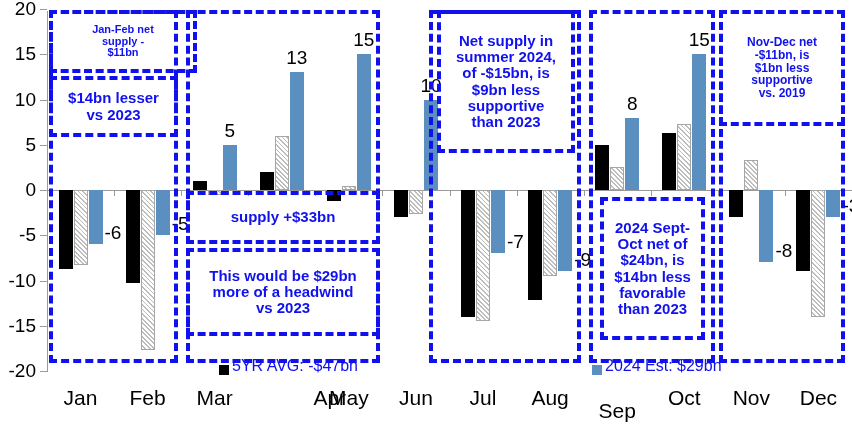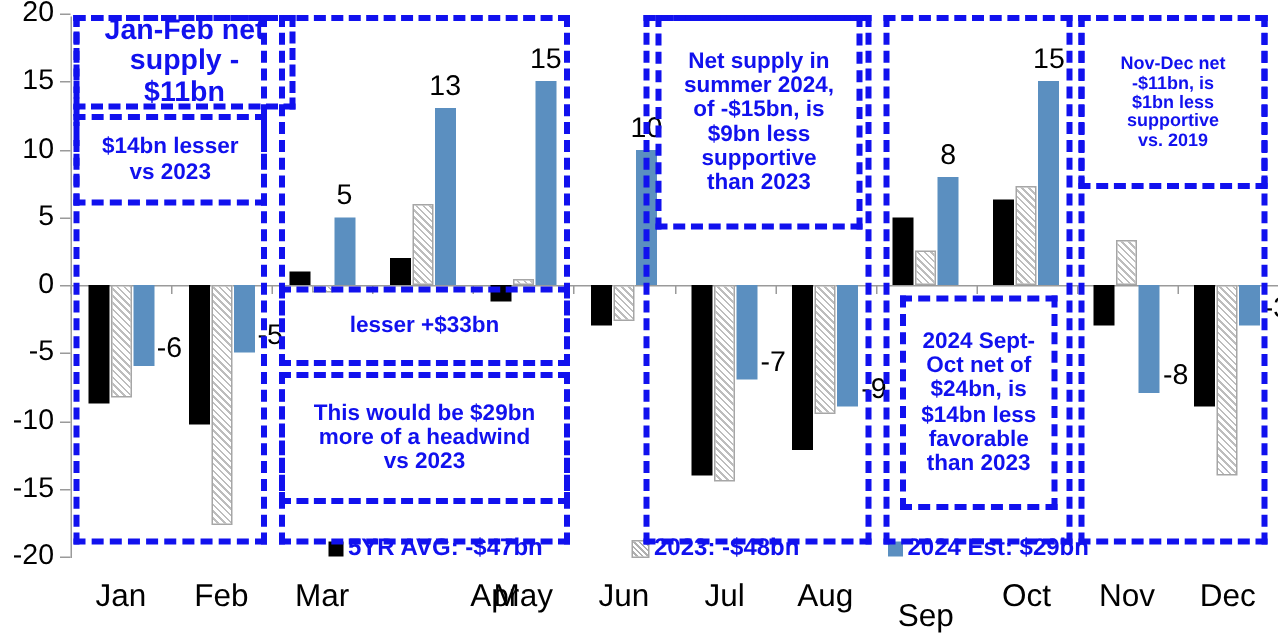--- a/index.html
+++ b/index.html
@@ -66,22 +66,22 @@
     transform:translateX(-50%);
   }
 
   
   .legend{
     position:absolute;
     left:0;top:357px;width:852px;height:24px;
   }
   .legend-item{
     position:absolute;
-    display:flex;align-items:center;
-    font-size:16px;font-weight:bold;color:#1111ee;
+    display:flex;align-items:flex-end;
+    font-size:16px;font-weight:normal;color:#1111ee;
     white-space:nowrap;
   }
   .legend-swatch{
     display:inline-block;width:10px;height:10px;margin-right:3px;flex:none;
   }
   .legend-swatch.black{background:#000;}
   .legend-swatch.blue{background:#5b8fc0;}
   .legend-swatch.hatch{
     border:1px solid #a6a6a6;
     background-color:#fff;
@@ -221,54 +221,50 @@
       <div class="month-label" style="left: 684.292px;">Oct</div>
       <div class="month-label" style="left: 751.375px;">Nov</div>
       <div class="month-label" style="left: 818.458px;">Dec</div>
     </div>
 
   <div class="legend">
     <div class="legend-item" style="left:219px;top:0;">
       <span class="legend-swatch black"></span>
       <span>5YR AVG: -$47bn</span>
     </div>
-    <div class="legend-item" style="left:421px;top:0;">
-      <span class="legend-swatch hatch"></span>
-      <span>2023: -$48bn</span>
-    </div>
     <div class="legend-item" style="left:592px;top:0;">
       <span class="legend-swatch blue"></span>
       <span>2024 Est:    $29bn</span>
     </div>
   </div>
 
   <div class="region-box" style="left:49px;top:10px;width:129px;height:353px;"></div>
   <div class="region-box" style="left:186px;top:10px;width:194px;height:353px;"></div>
   <div class="region-box" style="left:429px;top:10px;width:152px;height:353px;"></div>
   <div class="region-box" style="left:589px;top:10px;width:126px;height:353px;"></div>
   <div class="region-box" style="left:719px;top:10px;width:126px;height:353px;"></div>
 
-  <div class="callout" style="left:49px;top:10px;width:148px;height:63px;font-size:19px;">
+  <div class="callout" style="left:49px;top:10px;width:148px;height:63px;font-size:11px;">
     <div>
       <span>Jan-Feb net</span>
       <span>supply -</span>
       <span>$11bn</span>
     </div>
   </div>
 
   <div class="callout" style="left:49px;top:76px;width:129px;height:61px;font-size:15px;">
     <div>
       <span>$14bn lesser</span>
       <span>vs 2023</span>
     </div>
   </div>
 
   <div class="callout" style="left:186px;top:191px;width:194px;height:53px;font-size:15px;">
     <div>
-      <span>lesser +$33bn</span>
+      <span>supply +$33bn</span>
     </div>
   </div>
 
   <div class="callout" style="left:186px;top:248px;width:194px;height:88px;font-size:15px;">
     <div>
       <span>This would be $29bn</span>
       <span>more of a headwind</span>
       <span>vs 2023</span>
     </div>
   </div>

